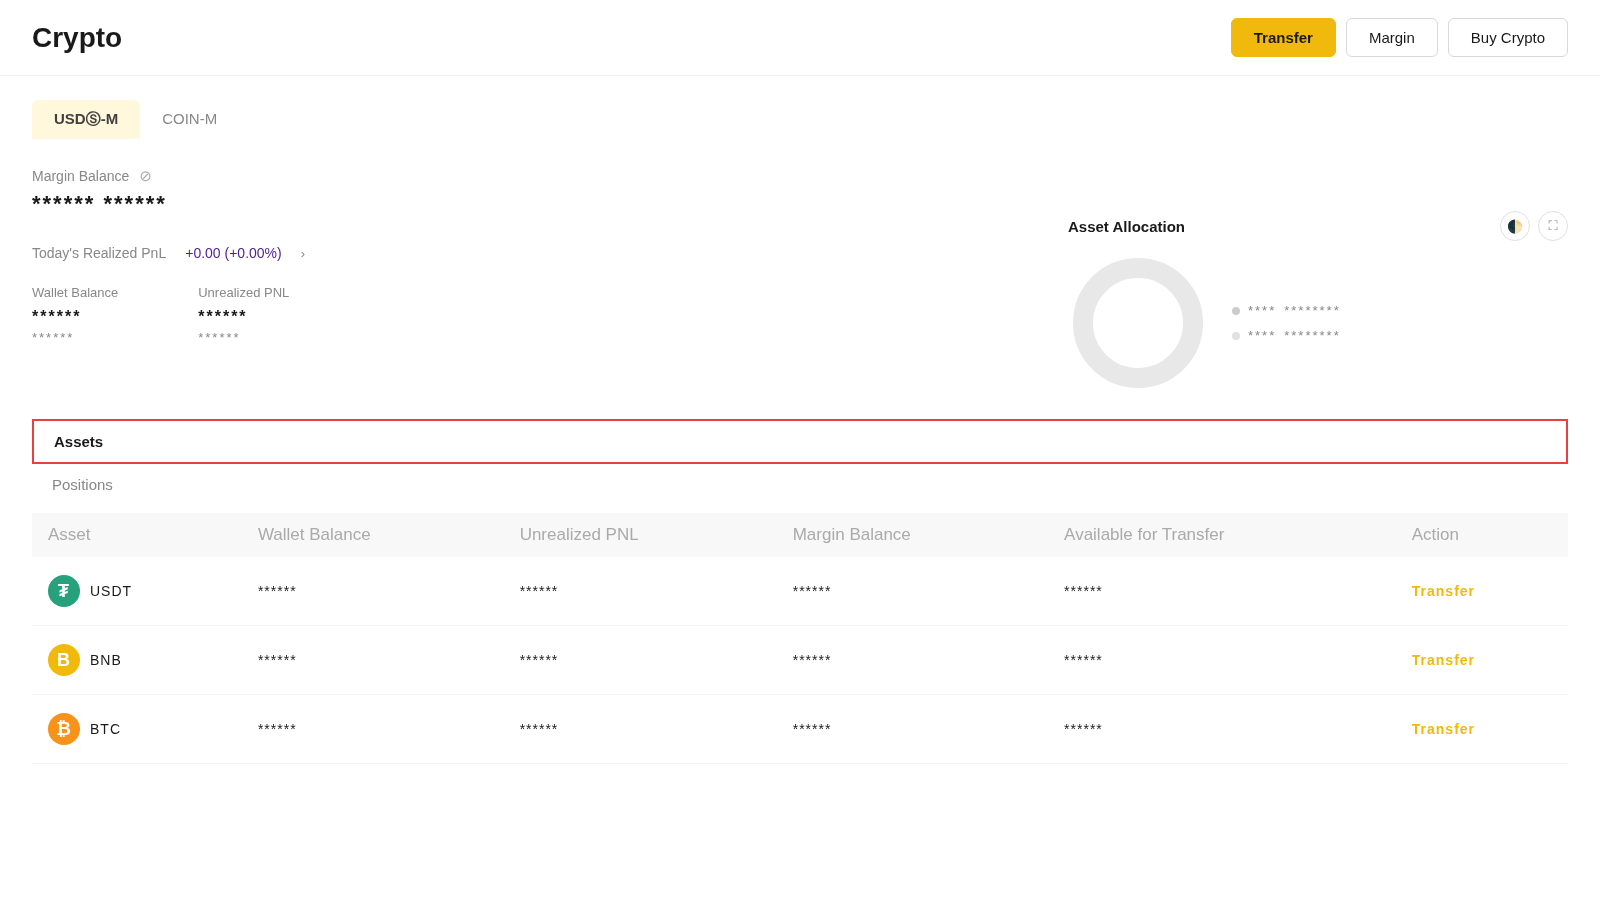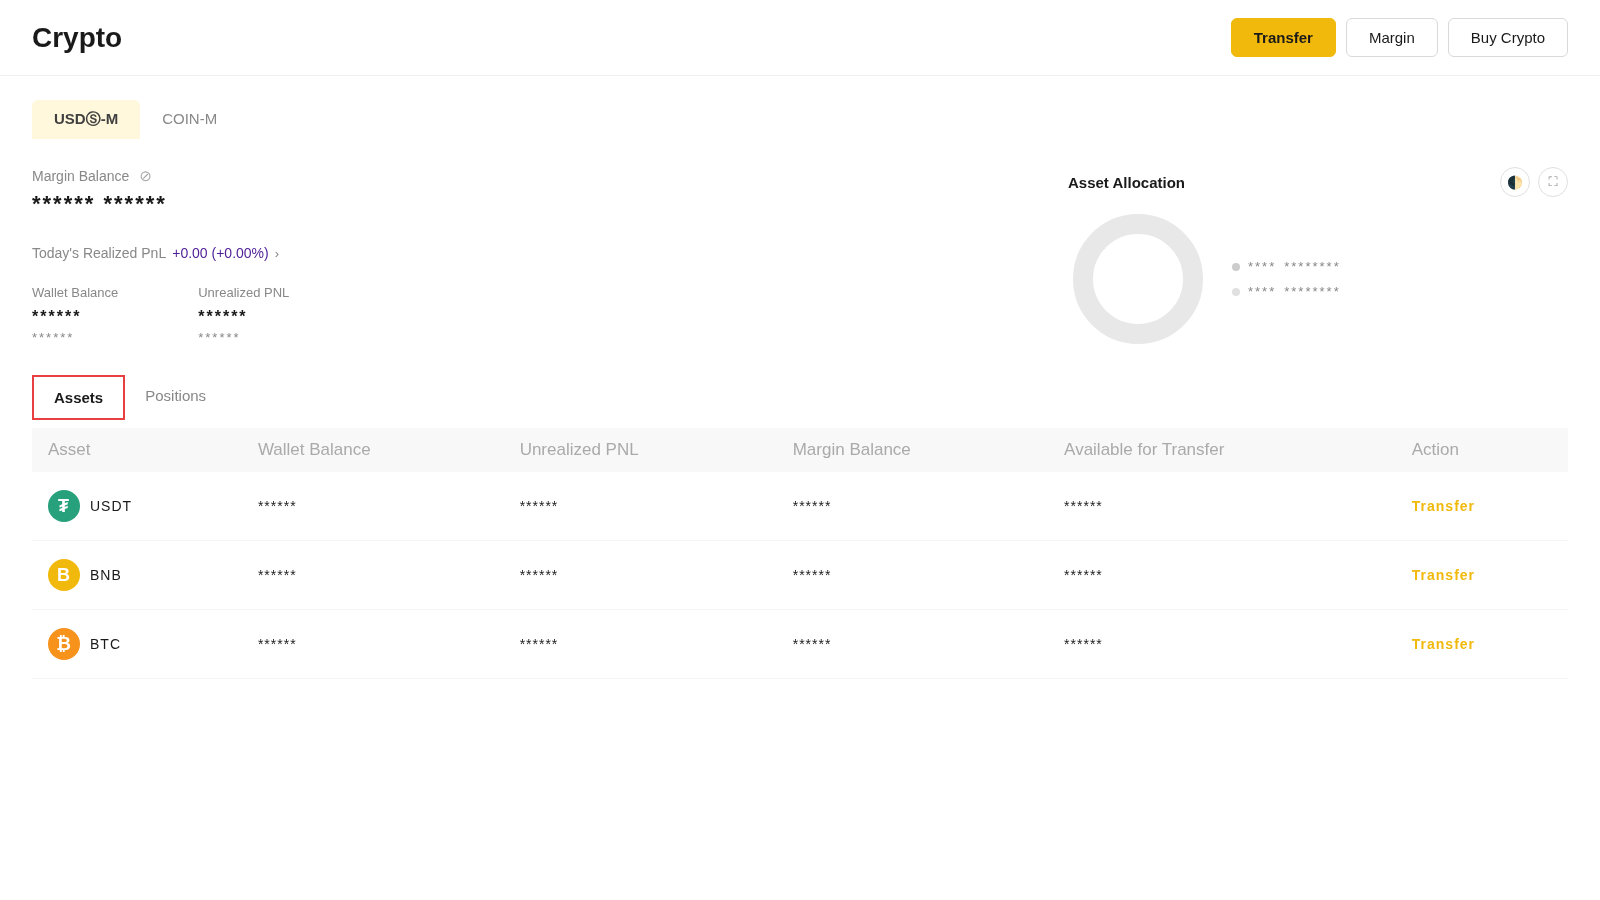--- a/index.html
+++ b/index.html
@@ -79,20 +79,21 @@
       gap: 0;
     }
     .balance-left {
       flex: 1;
     }
     .balance-right {
       flex: 0 0 500px;
       display: flex;
       align-items: flex-start;
       gap: 20px;
+      margin-top: 44px;
     }
     .balance-label {
       font-size: 14px;
       color: #888;
       display: flex;
       align-items: center;
       gap: 6px;
       margin-bottom: 6px;
     }
     .balance-value {
@@ -100,21 +101,21 @@
       font-weight: 700;
       letter-spacing: 2px;
       color: #1a1a1a;
       margin-bottom: 18px;
     }
     .pnl-row {
       font-size: 14px;
       color: #888;
       display: flex;
       align-items: center;
-      gap: 6px;
+      gap: 19px;
       margin-bottom: 24px;
       margin-top: 28px;
     }
     .pnl-value {
       color: #4c1d95;
       font-weight: 500;
     }
     .pnl-arrow {
       color: #888;
       font-size: 13px;
@@ -204,20 +205,21 @@
     .legend-text {
       color: #888;
       letter-spacing: 2px;
     }
     
     .section-tabs {
       display: flex;
       gap: 0;
       padding: 16px 32px 0;
       background: #fff;
+      flex-direction: column;
     }
     .section-tab {
       padding: 12px 20px;
       font-size: 15px;
       font-weight: 400;
       cursor: pointer;
       border: none;
       background: transparent;
       color: #888;
     }

